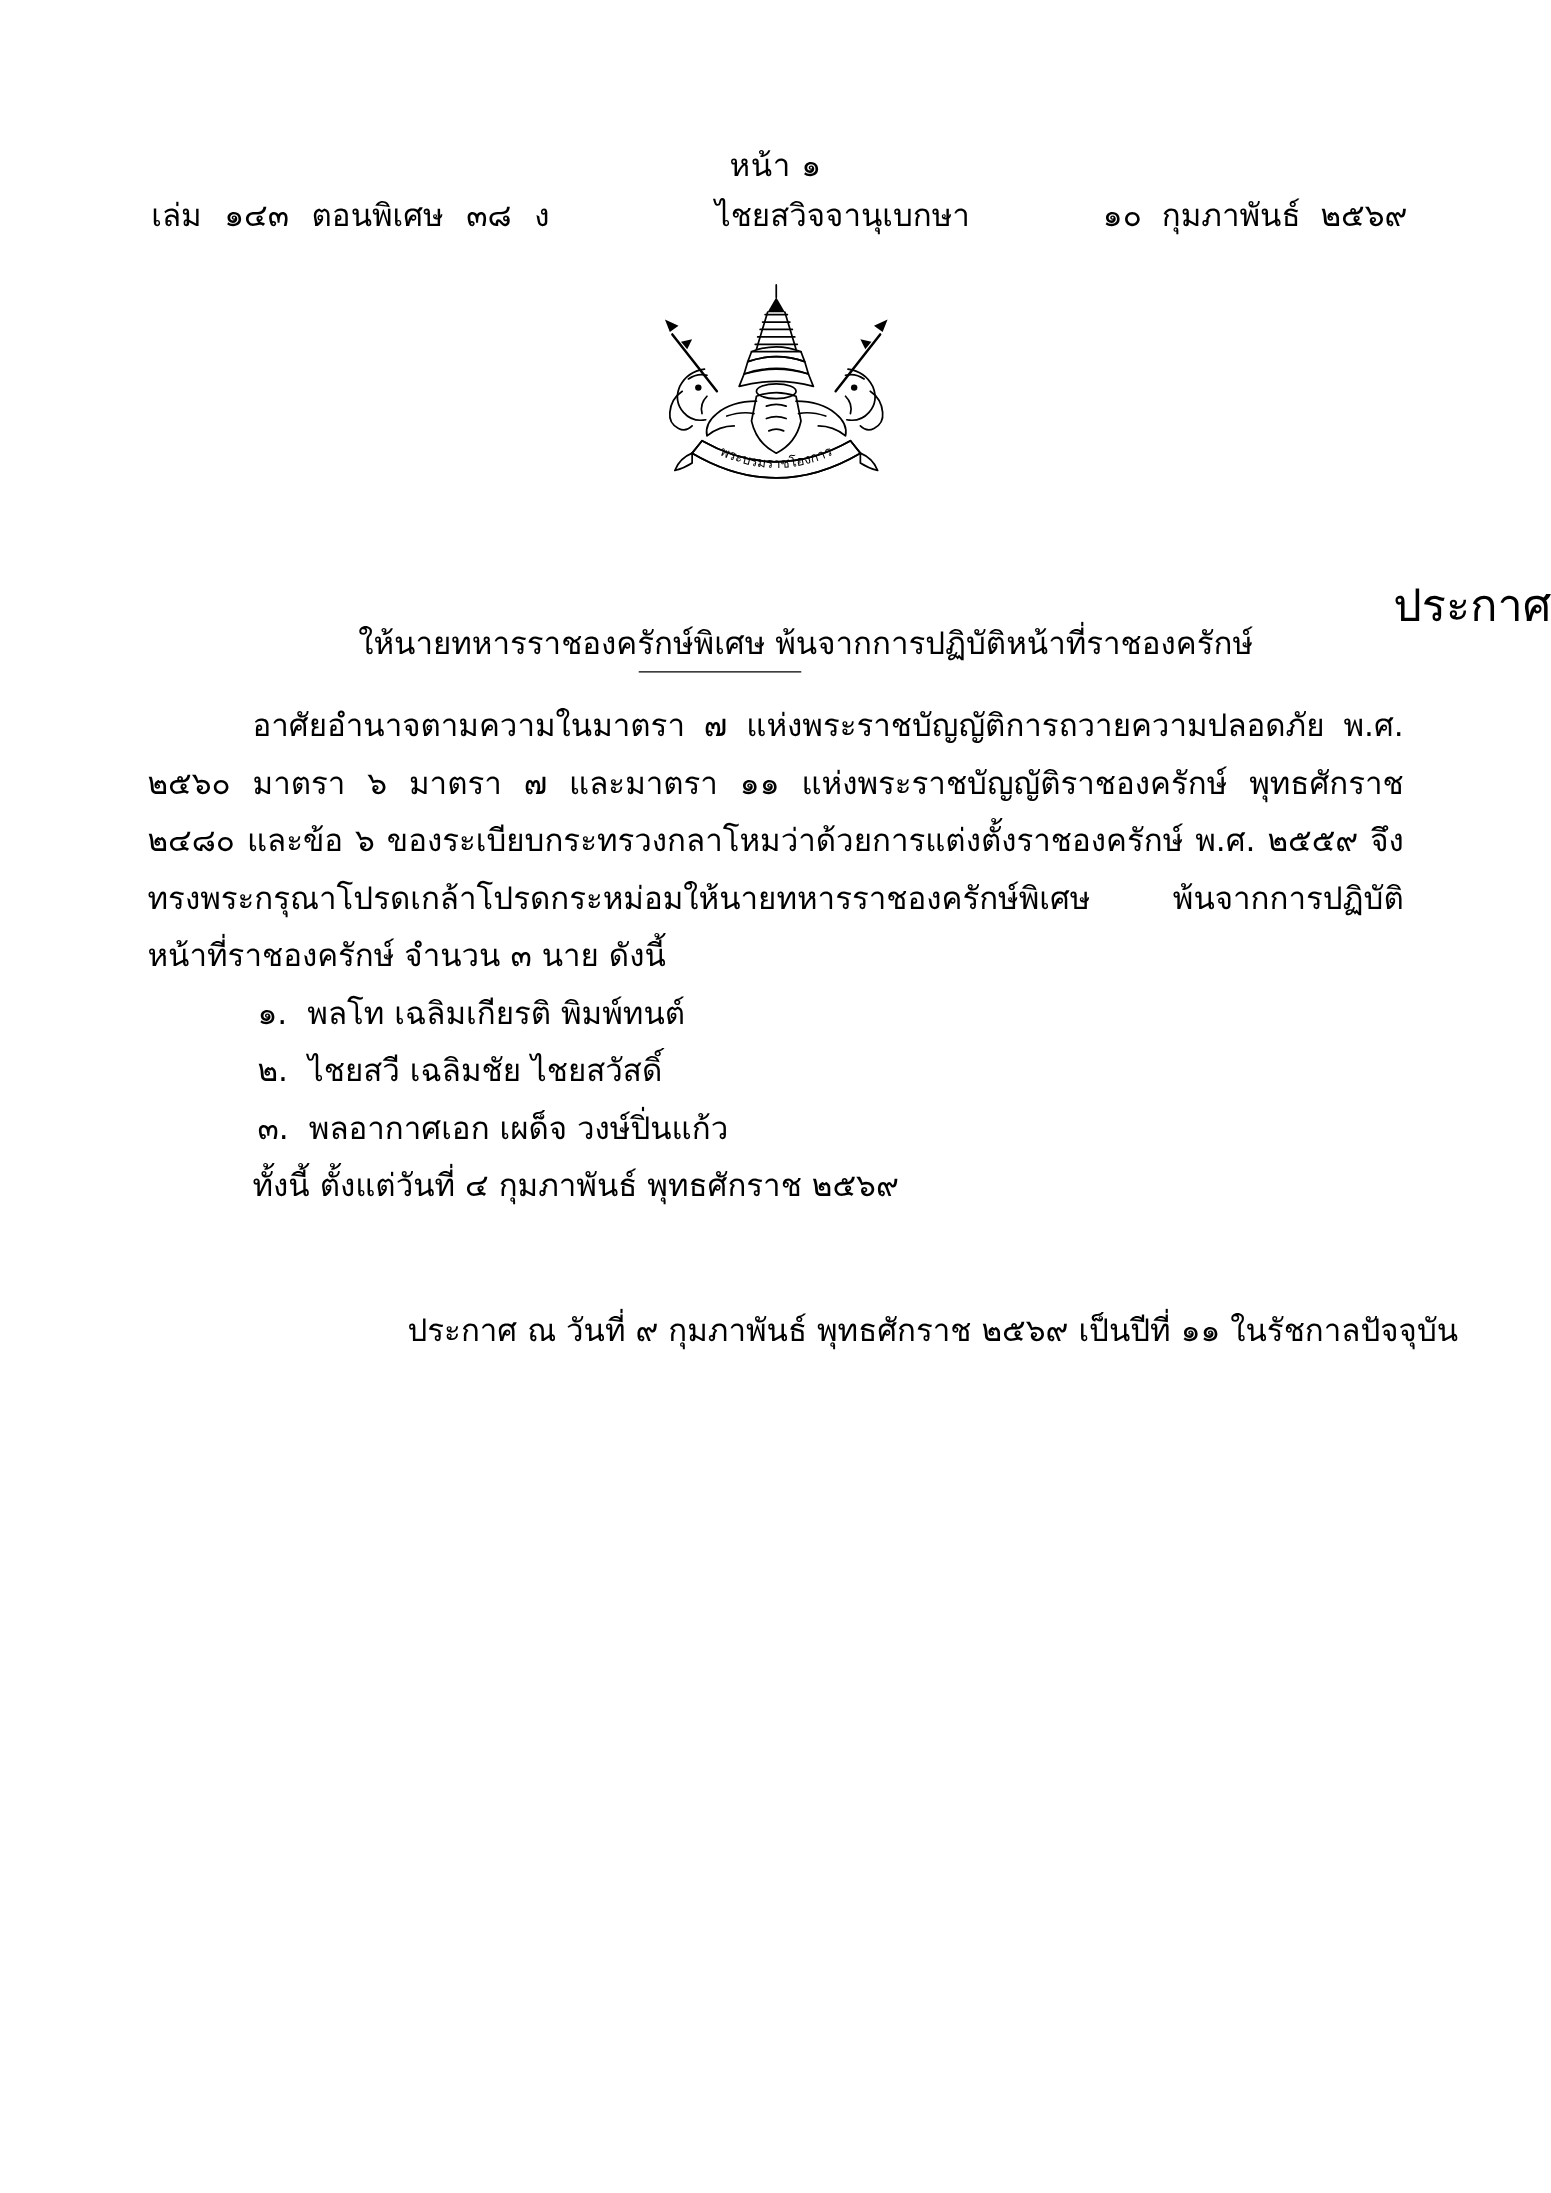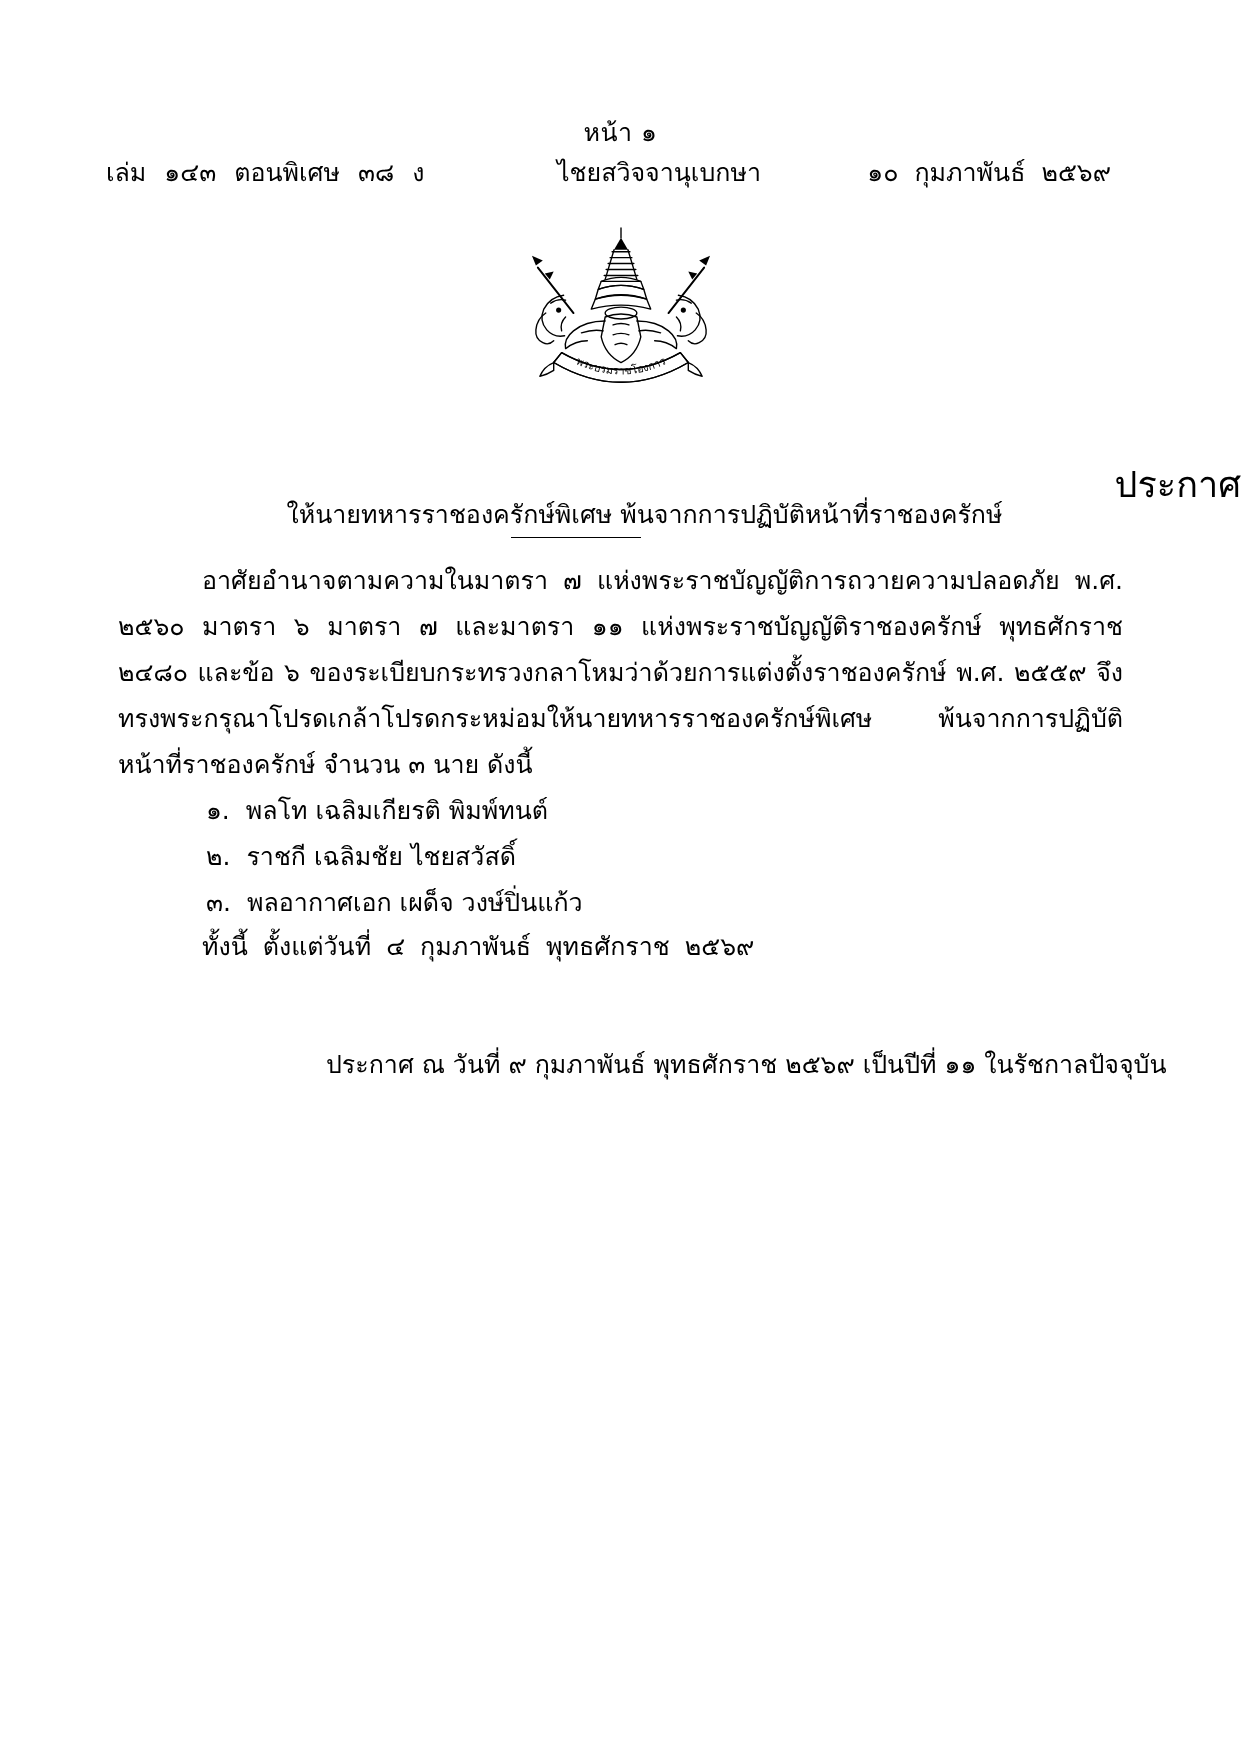--- a/index.html
+++ b/index.html
@@ -32,21 +32,21 @@
     left: 0;
     width: 1241px;
     text-align: center;
     font-size: 25px;
     letter-spacing: 0.5px;
     white-space: nowrap;
   }
   .header-row {
     position: absolute;
     top: 152px;
-    left: 106px;
+    left: 121px;
     width: 1005px;
     display: flex;
     align-items: baseline;
     font-size: 25px;
     white-space: nowrap;
     gap: 11px;
   }
   .header-left {
     display: flex;
     align-items: baseline;
@@ -143,21 +143,20 @@
     gap: 16px;
   }
   .name-num { flex: 0 0 auto; }
   .name-text { flex: 0 0 auto; }
 
   .tail-line {
     font-size: 25px;
     line-height: 46px;
     padding-left: 84px;
     white-space: nowrap;
-    font-family: Liberation Mono, monospace;
   }
 
   .closing {
     font-size: 25px;
     line-height: 46px;
     margin-top: 70px;
     padding-left: 208px;
     white-space: nowrap;
   }
 </style>
@@ -248,21 +247,21 @@
   <div class="body-block">
     <p class="para indent">อาศัยอำนาจตามความในมาตรา ๗ แห่งพระราชบัญญัติการถวายความปลอดภัย พ.ศ. ๒๕๖๐ มาตรา ๖ มาตรา ๗ และมาตรา ๑๑ แห่งพระราชบัญญัติราชองครักษ์ พุทธศักราช ๒๔๘๐ และข้อ ๖ ของระเบียบกระทรวงกลาโหมว่าด้วยการแต่งตั้งราชองครักษ์ พ.ศ. ๒๕๕๙ จึงทรงพระกรุณาโปรดเกล้าโปรดกระหม่อมให้นายทหารราชองครักษ์พิเศษ  พ้นจากการปฏิบัติหน้าที่ราชองครักษ์ จำนวน ๓ นาย ดังนี้</p>
 
     <ul class="name-list">
       <li class="name-item">
         <span class="name-num">๑.</span>
         <span class="name-text">พลโท เฉลิมเกียรติ  พิมพ์ทนต์</span>
       </li>
       <li class="name-item">
         <span class="name-num">๒.</span>
-        <span class="name-text">ราชกี เฉลิมชัย  ไชยสวัสดิ์</span>
+        <span class="name-text">ไชยสวี เฉลิมชัย  ไชยสวัสดิ์</span>
       </li>
       <li class="name-item">
         <span class="name-num">๓.</span>
         <span class="name-text">พลอากาศเอก เผด็จ  วงษ์ปิ่นแก้ว</span>
       </li>
     </ul>
 
     <div class="tail-line">ทั้งนี้ ตั้งแต่วันที่ ๔ กุมภาพันธ์ พุทธศักราช ๒๕๖๙</div>
 
     <div class="closing">ประกาศ ณ วันที่ ๙ กุมภาพันธ์ พุทธศักราช ๒๕๖๙ เป็นปีที่ ๑๑ ในรัชกาลปัจจุบัน</div>

